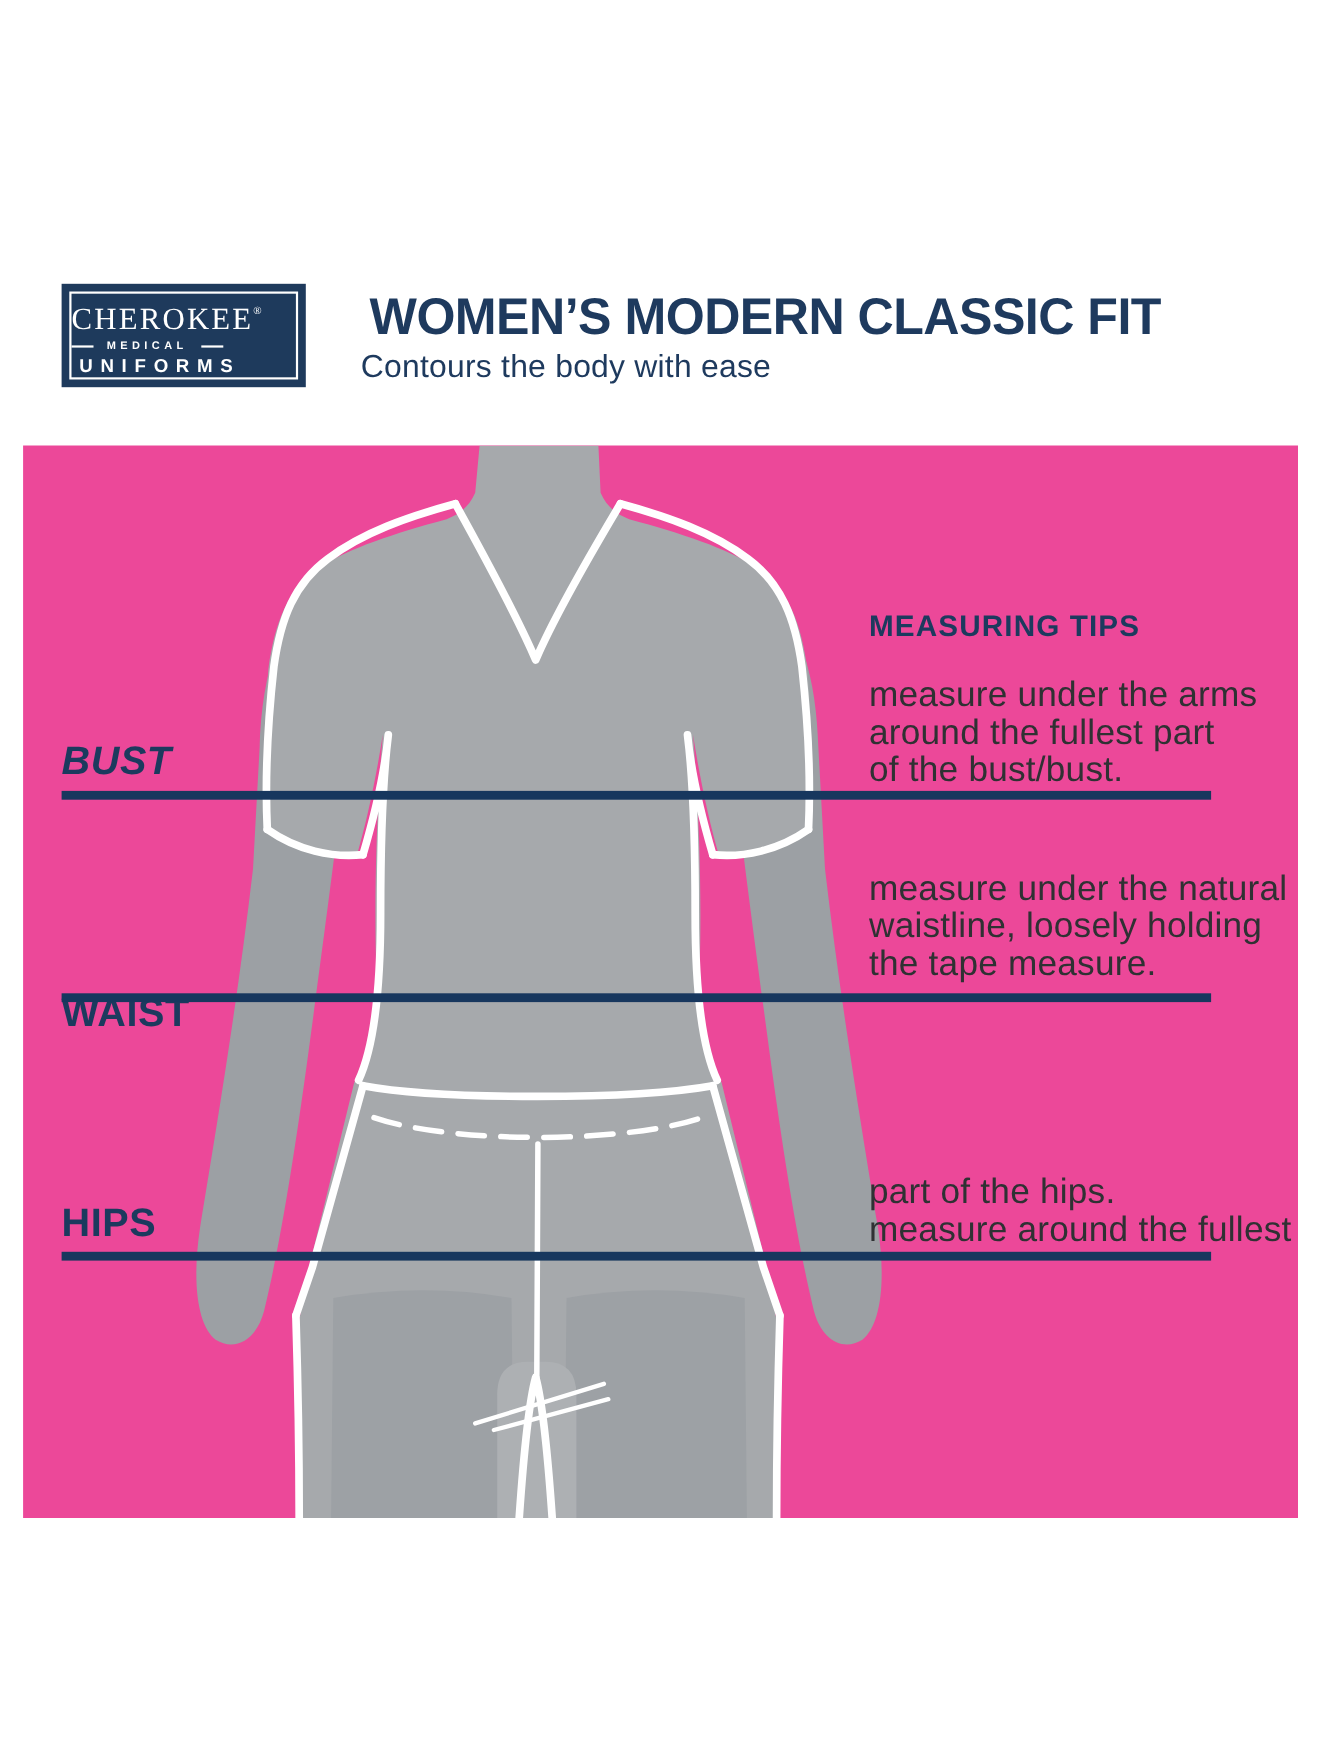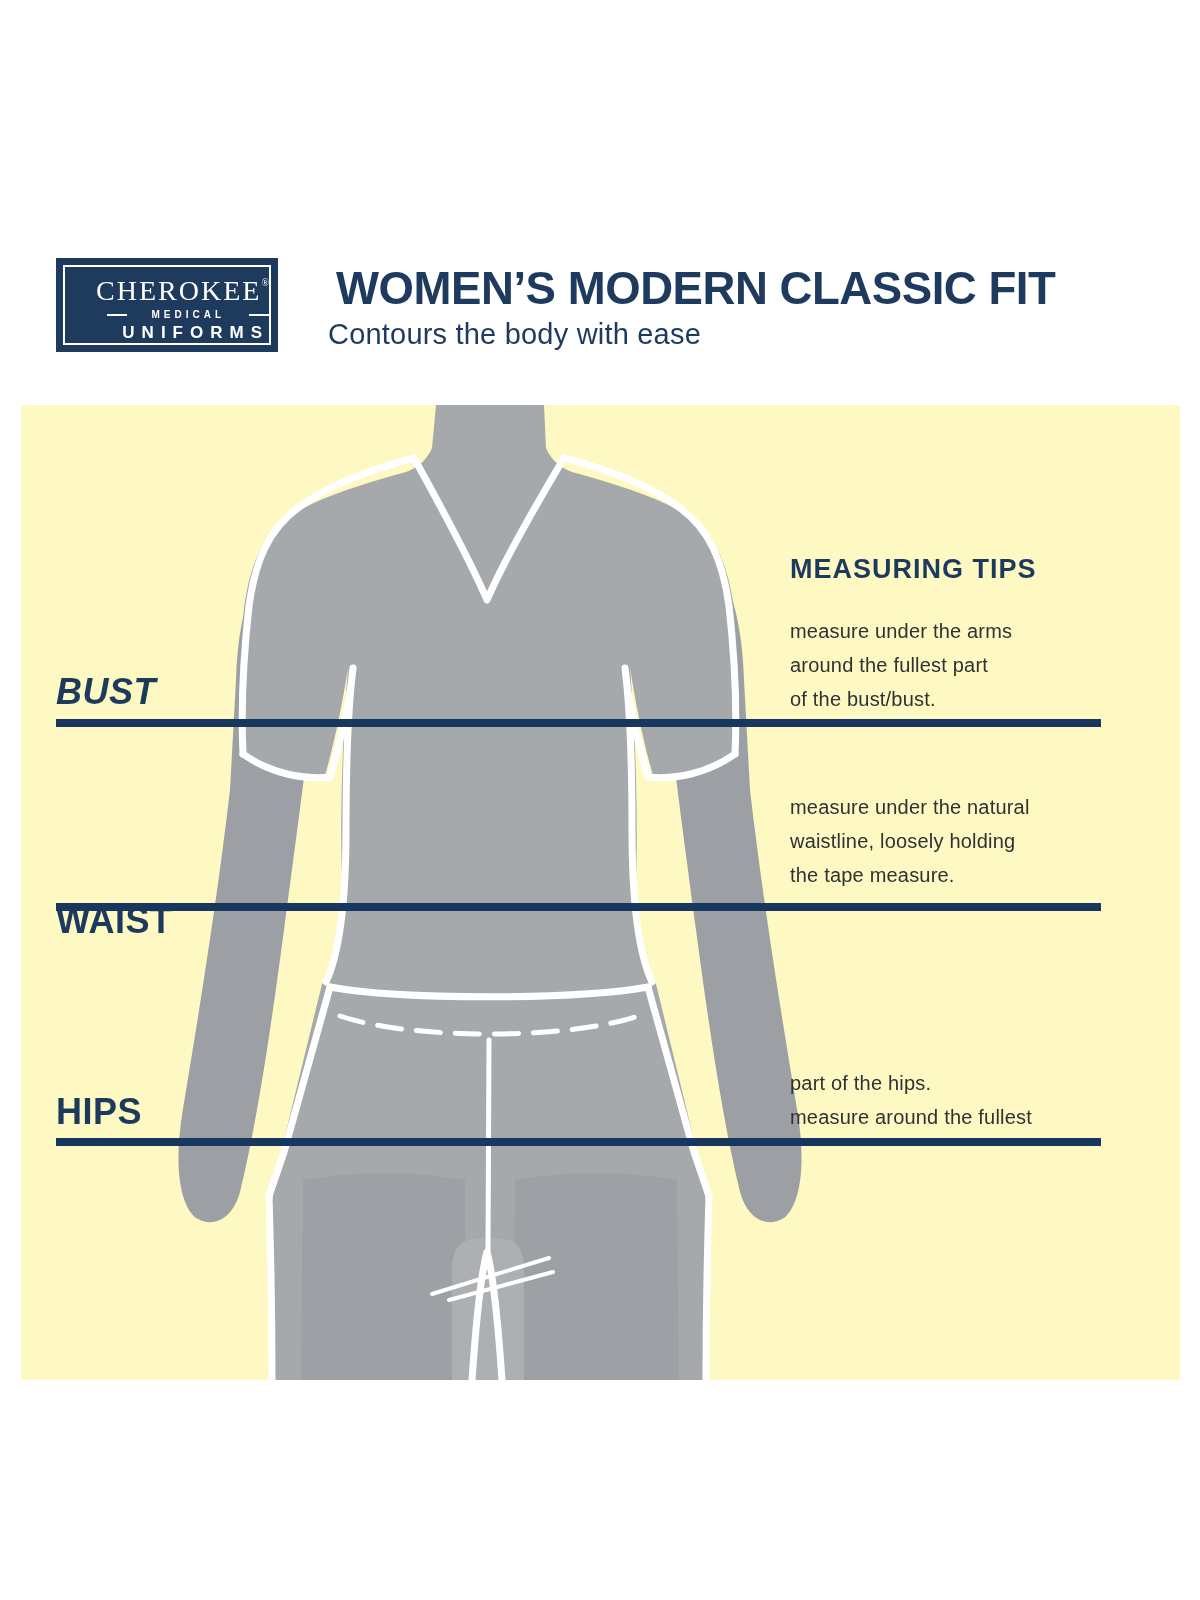--- a/index.html
+++ b/index.html
@@ -9,51 +9,51 @@
   }
   
   .logo{
     position:absolute;left:56px;top:258px;width:222px;height:94px;
     background:#1e3a5c;box-sizing:border-box;
     display:flex;align-items:center;justify-content:center;
   }
   .logo-inner{
     position:absolute;left:7px;top:7px;right:7px;bottom:7px;
     border:2px solid #ffffff;box-sizing:border-box;
-    display:flex;flex-direction:column;align-items:flex-end;justify-content:center;
+    display:flex;flex-direction:column;align-items:flex-start;justify-content:center;
     color:#ffffff;
   }
   .logo-name{
     font-family:"Liberation Serif", serif;
     font-size:28px;line-height:28px;letter-spacing:2px;white-space:nowrap;
   }
   .logo-name sup{font-size:10px;vertical-align:14px;letter-spacing:0;}
   .logo-medical{
-    margin-top:5px;display:flex;align-items:center;gap:24px;
+    margin-top:5px;display:flex;align-items:center;gap:12px;
     font-size:10px;line-height:10px;letter-spacing:4px;font-weight:bold;white-space:nowrap;
   }
   .logo-dash{display:inline-block;width:20px;height:2px;background:#ffffff;}
   .logo-uniforms{
     margin-top:5px;font-size:17px;line-height:16px;letter-spacing:7px;font-weight:bold;white-space:nowrap;
     text-indent:7px; 
   }
   .page-title{
     position:absolute;left:336px;top:264px;margin:0;
     font-size:47px;line-height:47px;font-weight:bold;letter-spacing:-0.5px;
     color:#1e3a5e;white-space:nowrap;transform:scaleX(0.97);transform-origin:left top;
   }
   .page-subtitle{
     position:absolute;left:328px;top:318px;margin:0;
     font-size:29px;line-height:32px;font-weight:400;letter-spacing:0.2px;
     color:#1e3a5e;white-space:nowrap;
   }
   
   .panel{
     position:absolute;left:21px;top:405px;width:1159px;height:975px;
-    background:#fef9c3;overflow:hidden;
+    background:#ec4899;overflow:hidden;
   }
   .panel svg{position:absolute;left:0;top:0;display:block;}
   .meas-label{
     position:absolute;left:35px;margin:0;
     font-size:36px;line-height:36px;font-weight:bold;letter-spacing:0.5px;
     color:#1c3a5e;white-space:nowrap;
   }
   .label-bust{top:269px;font-style:italic;}   
   .label-waist{top:450px;margin-top:48px;}  
   .label-hips{top:689px;}   
@@ -63,21 +63,21 @@
   .line-bust{top:314px;}    
   .line-waist{top:498px;}   
   .line-hips{top:733px;}    
   .tips-heading{
     position:absolute;left:769px;top:151px;margin:0; 
     font-size:27px;line-height:27px;font-weight:bold;letter-spacing:1px;
     color:#1c3a5e;white-space:nowrap;
   }
   .tip{
     position:absolute;left:769px;
-    font-size:20px;line-height:34px;font-weight:400;letter-spacing:0.2px;
+    font-size:32px;line-height:34px;font-weight:400;letter-spacing:0.2px;
     color:#2f3133;white-space:nowrap;
   }
   .tip-bust{top:209px;}   
   .tip-waist{top:385px;}  
   .tip-hips{top:661px;}   
 </style>
 </head>
 <body>
 
 <div class="canvas">

